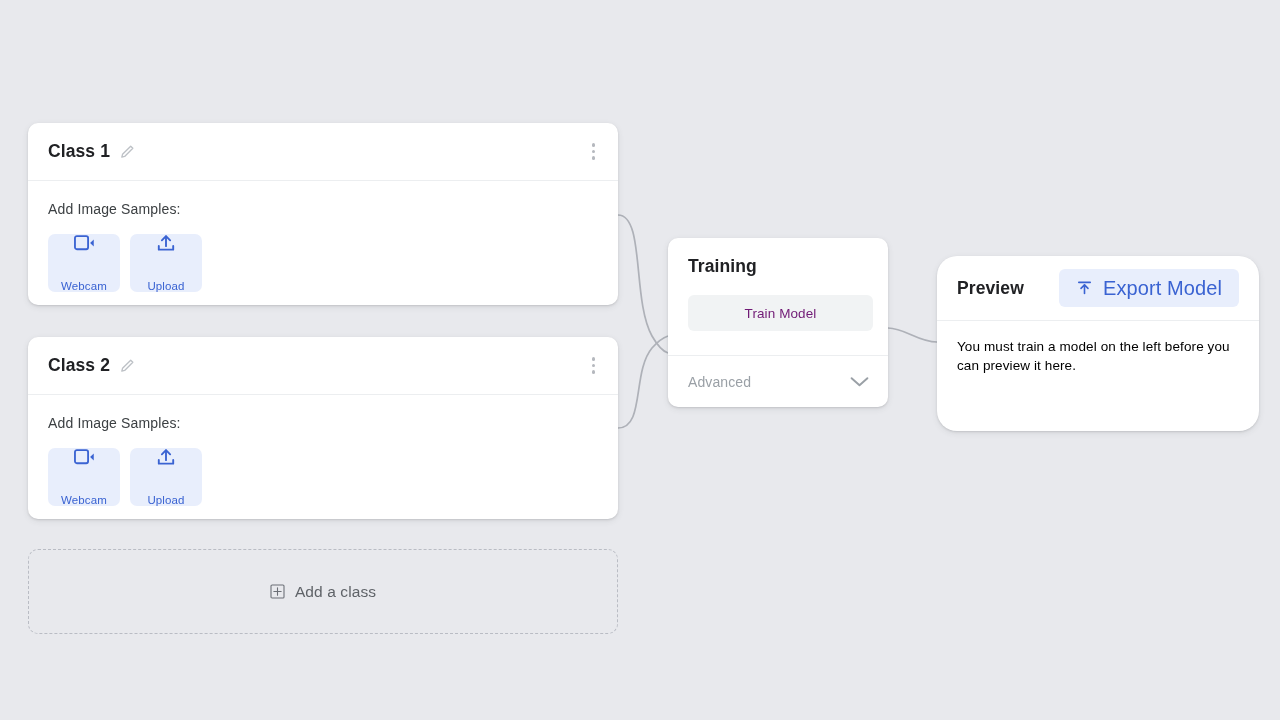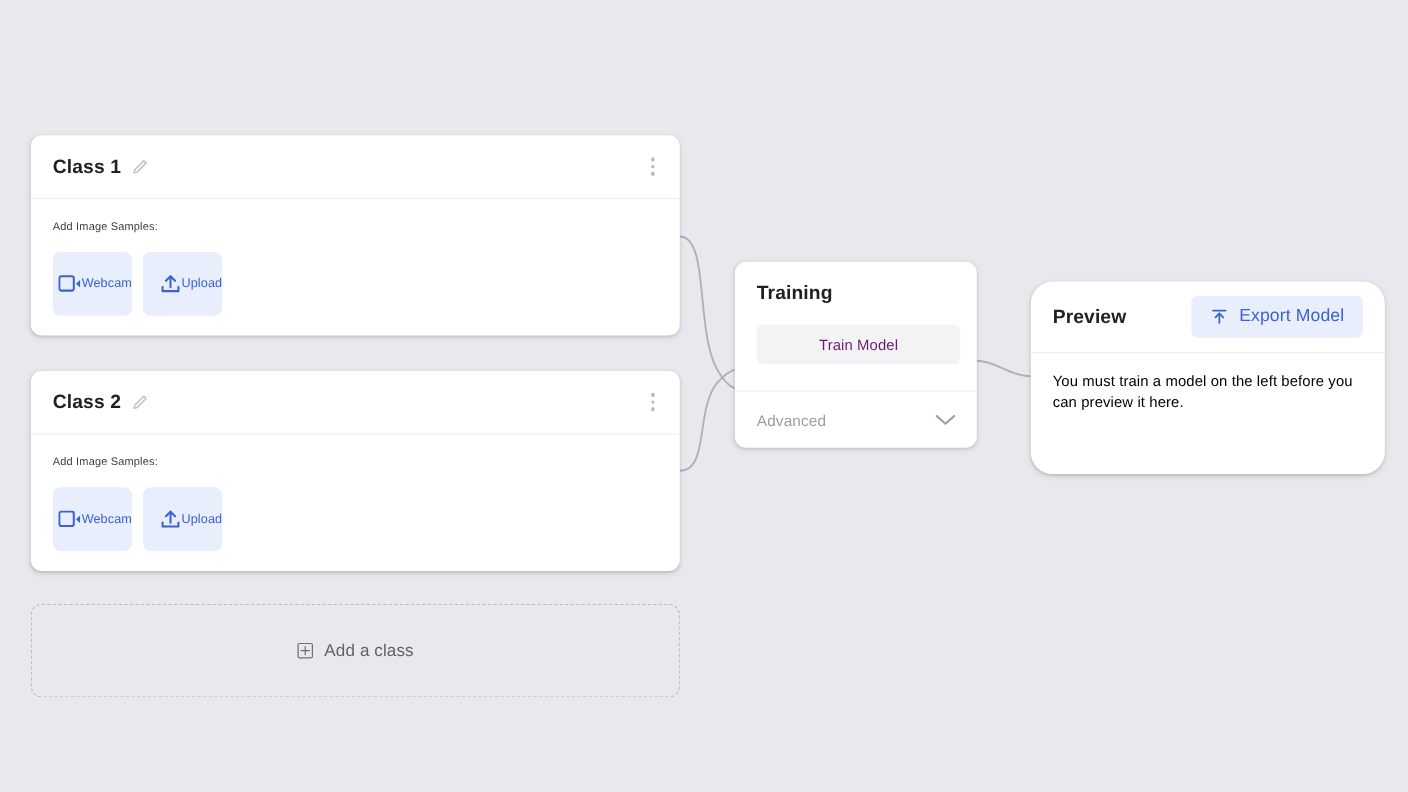--- a/index.html
+++ b/index.html
@@ -86,39 +86,39 @@
     width: 3.5px;
     height: 3.5px;
     border-radius: 50%;
     background: #b5b8be;
   }
 
   .class-body {
     padding: 20px 20px 0 20px;
   }
   .samples-label {
-    font-size: 10px;
+    font-size: 14px;
     color: #3c4043;
     letter-spacing: .15px;
   }
   .sample-buttons {
     display: flex;
     gap: 10px;
     margin-top: 17px;
   }
   .sample-btn {
     width: 72px;
     height: 58px;
     background: #e8eefc;
     border-radius: 7px;
     border: none;
     display: flex;
-    flex-direction: row;
-    align-items: center;
-    justify-content: flex-end;
+    flex-direction: column;
+    align-items: center;
+    justify-content: space-between;
     gap: 0;
     cursor: pointer;
     padding: 0;
   }
   .sample-btn .lbl {
     font-size: 11.5px;
     color: #3a63d2;
     letter-spacing: .1px;
   }
   .sample-btn .ico {
@@ -228,21 +228,21 @@
     background: #e8eefc;
     border: none;
     border-radius: 6px;
     display: flex;
     align-items: center;
     gap: 10px;
     cursor: pointer;
     font-family: inherit;
   }
   #export-model-btn .lbl {
-    font-size: 16px;
+    font-size: 20px;
     color: #3a63d2;
     letter-spacing: .1px;
   }
   .preview-body {
     padding: 17px 20px 0 20px;
   }
   .preview-msg {
     font-size: 13.5px;
     line-height: 18.5px;
     color: #000000;

